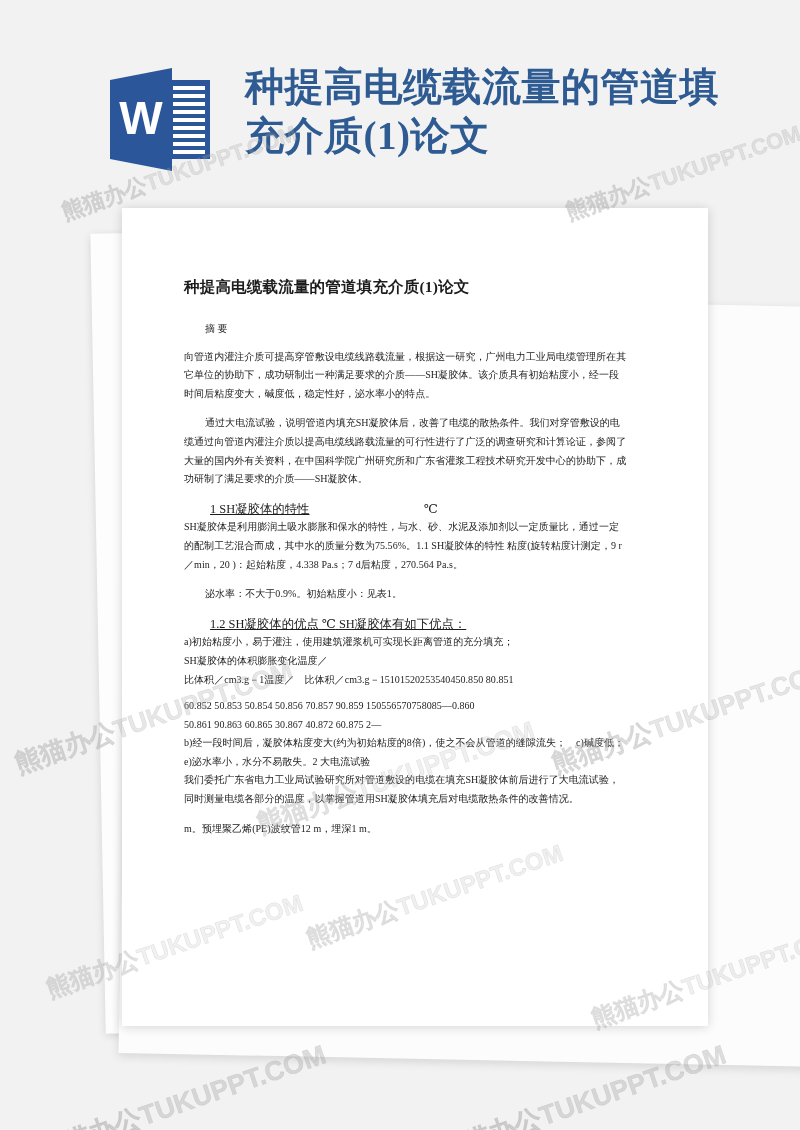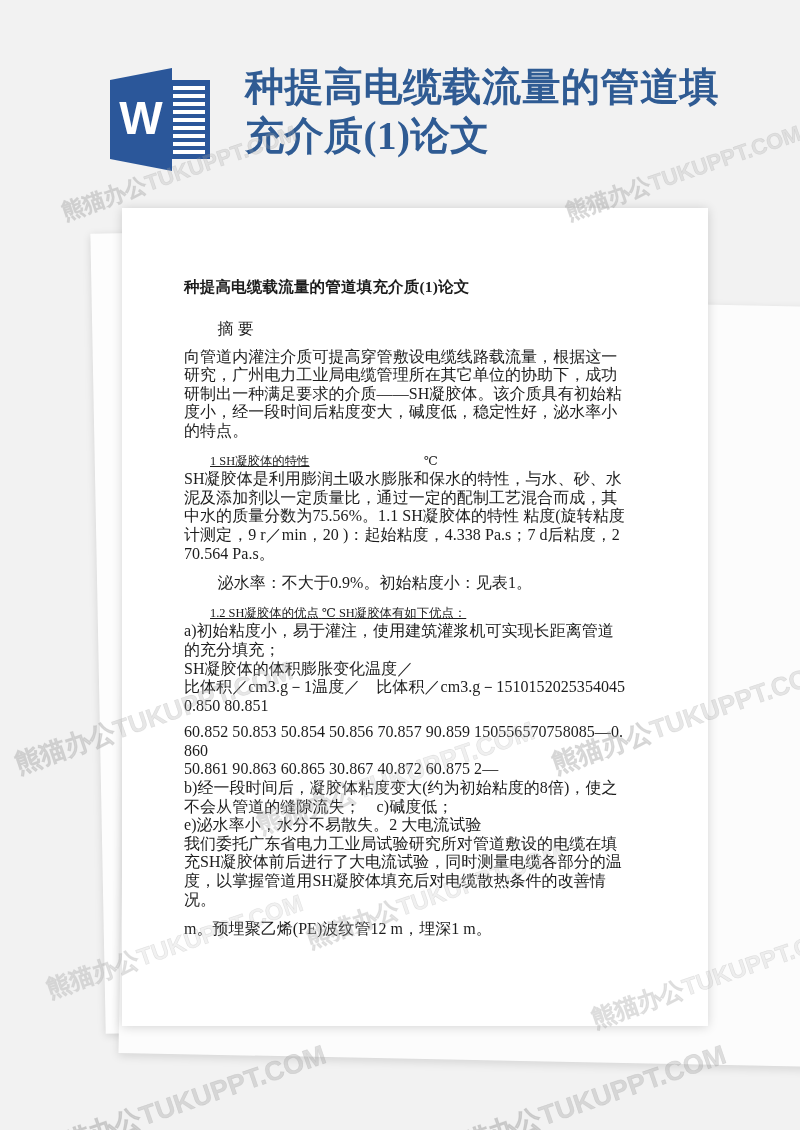--- a/index.html
+++ b/index.html
@@ -93,21 +93,21 @@
     font-family: "Liberation Serif", "DejaVu Serif", serif;
   }
   .doc-title {
     font-size: 15.5px;
     font-weight: bold;
     line-height: 22px;
     margin: 0 0 22px 0;
     letter-spacing: 0.2px;
   }
   .para {
-    font-size: 16px;
+    font-size: 10px;
     line-height: 18.6px;
     margin: 0 0 11px 0;
     text-align: left;
     letter-spacing: 0.05px;
     word-break: break-all;
   }
   .para.indent { text-indent: 2.1em; }
   .para.tight { margin-bottom: 9px; }
   .heading-row {
     font-size: 12.4px;
@@ -183,20 +183,21 @@
 
   <div class="sheet-main">
     <div class="doc">
 
       <div class="doc-title">种提高电缆载流量的管道填充介质(1)论文</div>
 
       <div class="para indent tight">摘 要</div>
 
       <div class="para">向管道内灌注介质可提高穿管敷设电缆线路载流量，根据这一研究，广州电力工业局电缆管理所在其它单位的协助下，成功研制出一种满足要求的介质——SH凝胶体。该介质具有初始粘度小，经一段时间后粘度变大，碱度低，稳定性好，泌水率小的特点。</div>
 
+      <div class="para indent">通过大电流试验，说明管道内填充SH凝胶体后，改善了电缆的散热条件。我们对穿管敷设的电缆通过向管道内灌注介质以提高电缆线路载流量的可行性进行了广泛的调查研究和计算论证，参阅了大量的国内外有关资料，在中国科学院广州研究所和广东省灌浆工程技术研究开发中心的协助下，成功研制了满足要求的介质——SH凝胶体。</div>
 
       <div class="heading-row">
         <span>1 SH凝胶体的特性</span>
         <span class="deg-float">℃</span>
       </div>
 
       <div class="para">SH凝胶体是利用膨润土吸水膨胀和保水的特性，与水、砂、水泥及添加剂以一定质量比，通过一定的配制工艺混合而成，其中水的质量分数为75.56%。1.1 SH凝胶体的特性 粘度(旋转粘度计测定，9 r／min，20 )：起始粘度，4.338 Pa.s；7 d后粘度，270.564 Pa.s。</div>
 
 
       <div class="para indent">泌水率：不大于0.9%。初始粘度小：见表1。</div>

